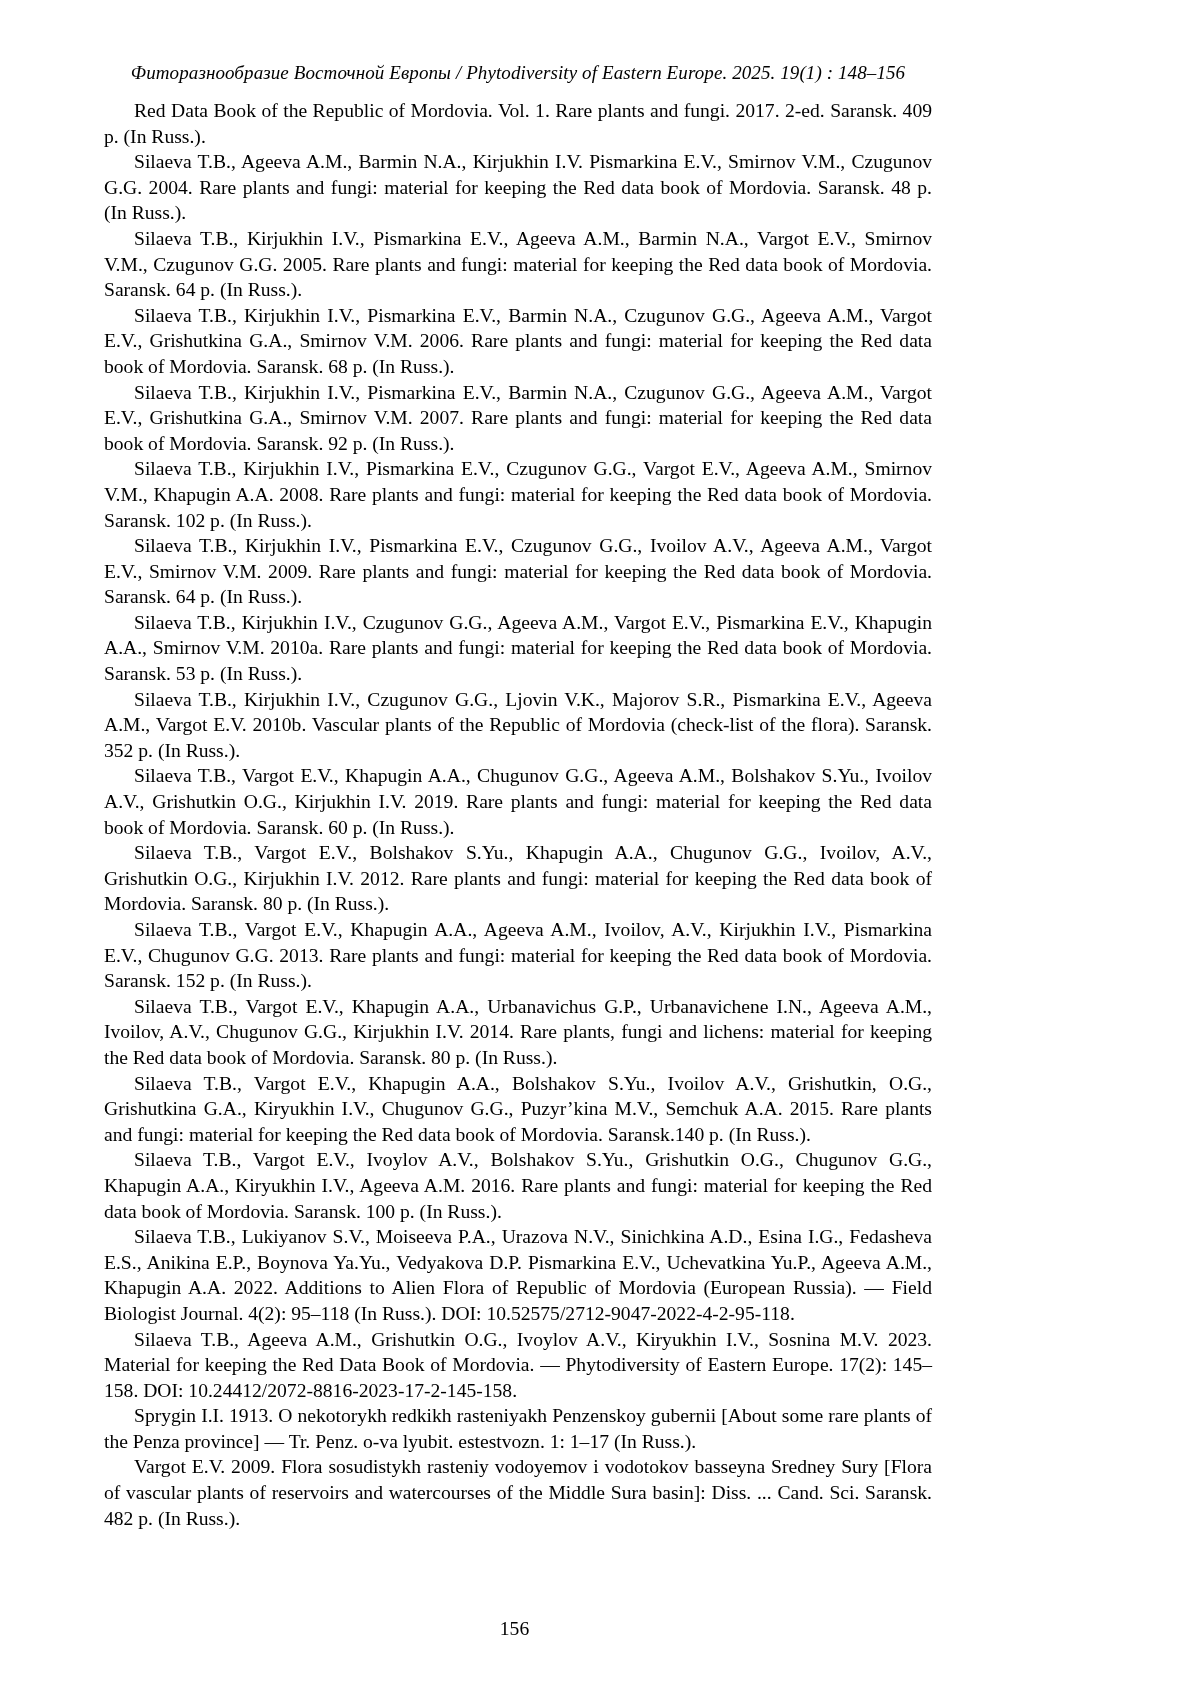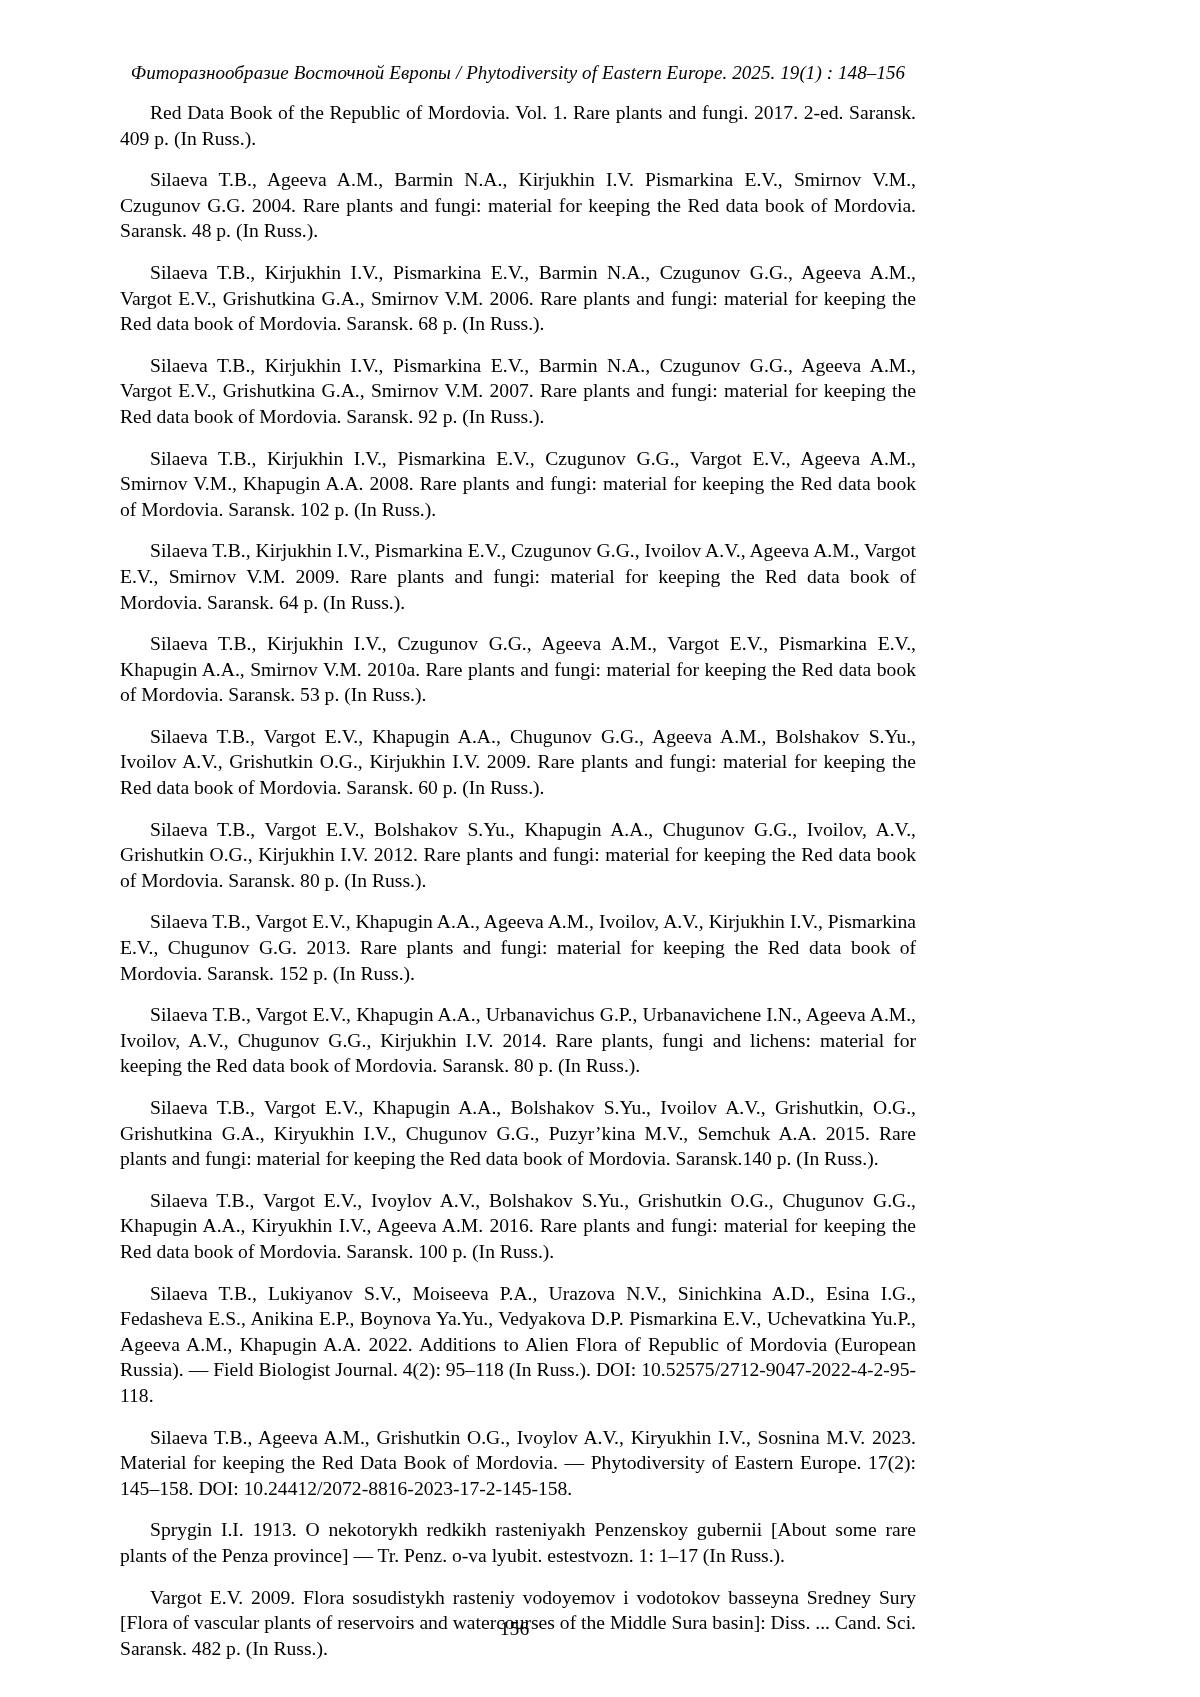--- a/index.html
+++ b/index.html
@@ -25,21 +25,21 @@
     letter-spacing: 0.1px;
     margin: 0 104px 0 104px;
   }
   .refs {
     margin: 14px 104px 0 104px;
     font-size: 19.6px;
     line-height: 25.6px;
     text-align: justify;
   }
   .refs p {
-    margin: 16px;
+    margin: 0;
     padding: 0;
     text-indent: 30px;
   }
   .page-footer {
     position: absolute;
     left: 0;
     right: 7px;
     top: 1618px;
     text-align: center;
     font-size: 19.6px;
@@ -47,26 +47,28 @@
 </style>
 </head>
 <body>
 
 <div class="page">
   <div class="journal-header">Фиторазнообразие Восточной Европы / Phytodiversity of Eastern Europe. 2025. 19(1) : 148–156</div>
 
   <div class="refs">
     <p>Red Data Book of the Republic of Mordovia. Vol. 1. Rare plants and fungi. 2017. 2-ed. Saransk. 409 p. (In Russ.).</p>
     <p>Silaeva T.B., Ageeva A.M., Barmin N.A., Kirjukhin I.V. Pismarkina E.V., Smirnov V.M., Czugunov G.G. 2004. Rare plants and fungi: material for keeping the Red data book of Mordovia. Saransk. 48 p. (In Russ.).</p>
+    <p>Silaeva T.B., Kirjukhin I.V., Pismarkina E.V., Ageeva A.M., Barmin N.A., Vargot E.V., Smirnov V.M., Czugunov G.G. 2005. Rare plants and fungi: material for keeping the Red data book of Mordovia. Saransk. 64 p. (In Russ.).</p>
     <p>Silaeva T.B., Kirjukhin I.V., Pismarkina E.V., Barmin N.A., Czugunov G.G., Ageeva A.M., Vargot E.V., Grishutkina G.A., Smirnov V.M. 2006. Rare plants and fungi: material for keeping the Red data book of Mordovia. Saransk. 68 p. (In Russ.).</p>
     <p>Silaeva T.B., Kirjukhin I.V., Pismarkina E.V., Barmin N.A., Czugunov G.G., Ageeva A.M., Vargot E.V., Grishutkina G.A., Smirnov V.M. 2007. Rare plants and fungi: material for keeping the Red data book of Mordovia. Saransk. 92 p. (In Russ.).</p>
     <p>Silaeva T.B., Kirjukhin I.V., Pismarkina E.V., Czugunov G.G., Vargot E.V., Ageeva A.M., Smirnov V.M., Khapugin A.A. 2008. Rare plants and fungi: material for keeping the Red data book of Mordovia. Saransk. 102 p. (In Russ.).</p>
     <p>Silaeva T.B., Kirjukhin I.V., Pismarkina E.V., Czugunov G.G., Ivoilov A.V., Ageeva A.M., Vargot E.V., Smirnov V.M. 2009. Rare plants and fungi: material for keeping the Red data book of Mordovia. Saransk. 64 p. (In Russ.).</p>
     <p>Silaeva T.B., Kirjukhin I.V., Czugunov G.G., Ageeva A.M., Vargot E.V., Pismarkina E.V., Khapugin A.A., Smirnov V.M. 2010a. Rare plants and fungi: material for keeping the Red data book of Mordovia. Saransk. 53 p. (In Russ.).</p>
-    <p>Silaeva T.B., Vargot E.V., Khapugin A.A., Chugunov G.G., Ageeva A.M., Bolshakov S.Yu., Ivoilov A.V., Grishutkin O.G., Kirjukhin I.V. 2009. Rare plants and fungi: material for keeping the Red data book of Mordovia. Saransk. 60 p. (In Russ.).</p>
+    <p>Silaeva T.B., Kirjukhin I.V., Czugunov G.G., Ljovin V.K., Majorov S.R., Pismarkina E.V., Ageeva A.M., Vargot E.V. 2010b. Vascular plants of the Republic of Mordovia (check-list of the flora). Saransk. 352 p. (In Russ.).</p>
+    <p>Silaeva T.B., Vargot E.V., Khapugin A.A., Chugunov G.G., Ageeva A.M., Bolshakov S.Yu., Ivoilov A.V., Grishutkin O.G., Kirjukhin I.V. 2019. Rare plants and fungi: material for keeping the Red data book of Mordovia. Saransk. 60 p. (In Russ.).</p>
     <p>Silaeva T.B., Vargot E.V., Bolshakov S.Yu., Khapugin A.A., Chugunov G.G., Ivoilov, A.V., Grishutkin O.G., Kirjukhin I.V. 2012. Rare plants and fungi: material for keeping the Red data book of Mordovia. Saransk. 80 p. (In Russ.).</p>
     <p>Silaeva T.B., Vargot E.V., Khapugin A.A., Ageeva A.M., Ivoilov, A.V., Kirjukhin I.V., Pismarkina E.V., Chugunov G.G. 2013. Rare plants and fungi: material for keeping the Red data book of Mordovia. Saransk. 152 p. (In Russ.).</p>
     <p>Silaeva T.B., Vargot E.V., Khapugin A.A., Urbanavichus G.P., Urbanavichene I.N., Ageeva A.M., Ivoilov, A.V., Chugunov G.G., Kirjukhin I.V. 2014. Rare plants, fungi and lichens: material for keeping the Red data book of Mordovia. Saransk. 80 p. (In Russ.).</p>
     <p>Silaeva T.B., Vargot E.V., Khapugin A.A., Bolshakov S.Yu., Ivoilov A.V., Grishutkin, O.G., Grishutkina G.A., Kiryukhin I.V., Chugunov G.G., Puzyr’kina M.V., Semchuk A.A. 2015. Rare plants and fungi: material for keeping the Red data book of Mordovia. Saransk.140 p. (In Russ.).</p>
     <p>Silaeva T.B., Vargot E.V., Ivoylov A.V., Bolshakov S.Yu., Grishutkin O.G., Chugunov G.G., Khapugin A.A., Kiryukhin I.V., Ageeva A.M. 2016. Rare plants and fungi: material for keeping the Red data book of Mordovia. Saransk. 100 p. (In Russ.).</p>
     <p>Silaeva T.B., Lukiyanov S.V., Moiseeva P.A., Urazova N.V., Sinichkina A.D., Esina I.G., Fedasheva E.S., Anikina E.P., Boynova Ya.Yu., Vedyakova D.P. Pismarkina E.V., Uchevatkina Yu.P., Ageeva A.M., Khapugin A.A. 2022. Additions to Alien Flora of Republic of Mordovia (European Russia). — Field Biologist Journal. 4(2): 95–118 (In Russ.). DOI: 10.52575/2712-9047-2022-4-2-95-118.</p>
     <p>Silaeva T.B., Ageeva A.M., Grishutkin O.G., Ivoylov A.V., Kiryukhin I.V., Sosnina M.V. 2023. Material for keeping the Red Data Book of Mordovia. — Phytodiversity of Eastern Europe. 17(2): 145–158. DOI: 10.24412/2072-8816-2023-17-2-145-158.</p>
     <p>Sprygin I.I. 1913. O nekotorykh redkikh rasteniyakh Penzenskoy gubernii [About some rare plants of the Penza province] — Tr. Penz. o-va lyubit. estestvozn. 1: 1–17 (In Russ.).</p>
     <p>Vargot E.V. 2009. Flora sosudistykh rasteniy vodoyemov i vodotokov basseyna Sredney Sury [Flora of vascular plants of reservoirs and watercourses of the Middle Sura basin]: Diss. ... Cand. Sci. Saransk. 482 p. (In Russ.).</p>
   </div>

